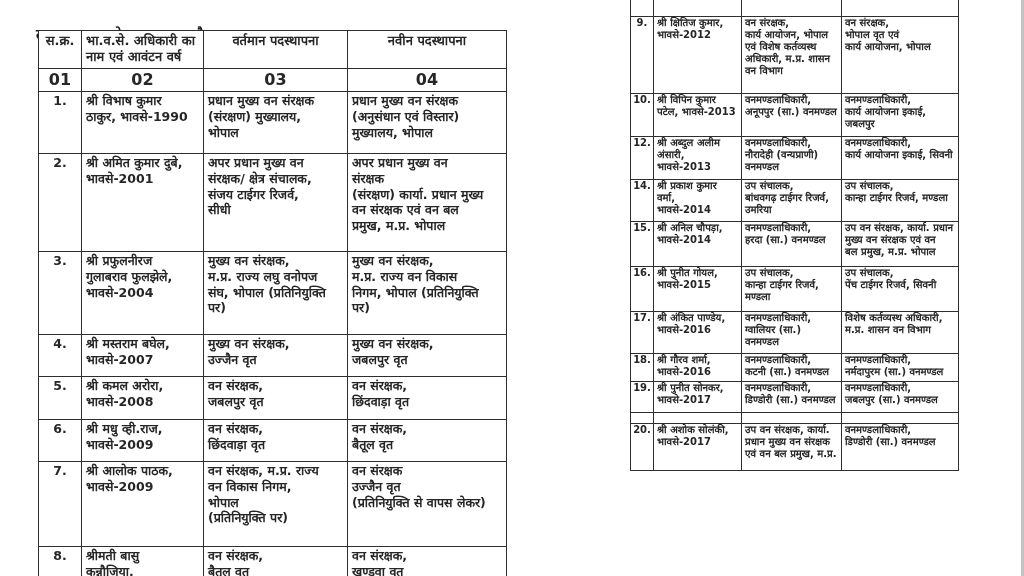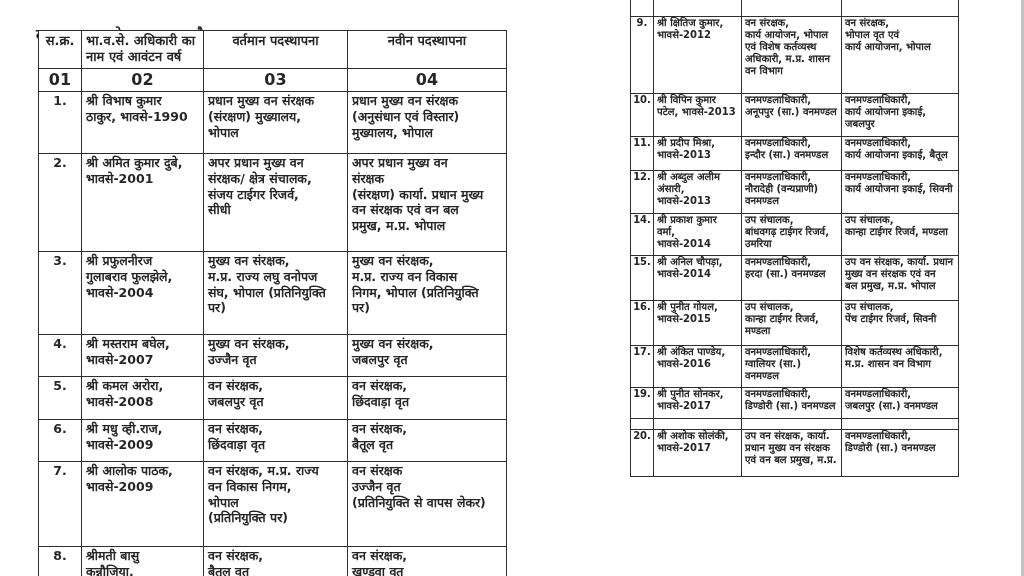--- a/index.html
+++ b/index.html
@@ -181,29 +181,20 @@
         <tr style="height: 43px;">
           <td class="sno">10.</td>
           <td>श्री विपिन कुमार
 पटेल, भावसे-2013</td>
           <td>वनमण्डलाधिकारी,
 अनूपपुर (सा.) वनमण्डल</td>
           <td>वनमण्डलाधिकारी,
 कार्य आयोजना इकाई,
 जबलपुर</td>
         </tr>
-        <tr style="height: 34px;">
-          <td class="sno">11.</td>
-          <td>श्री प्रदीप मिश्रा,
-भावसे-2013</td>
-          <td>वनमण्डलाधिकारी,
-इन्दौर (सा.) वनमण्डल</td>
-          <td>वनमण्डलाधिकारी,
-कार्य आयोजना इकाई, बैतूल</td>
-        </tr>
         <tr style="height: 43px;">
           <td class="sno">12.</td>
           <td>श्री अब्दुल अलीम
 अंसारी, भावसे-2013</td>
           <td>वनमण्डलाधिकारी,
 नौरादेही (वन्यप्राणी)
 वनमण्डल</td>
           <td>वनमण्डलाधिकारी,
 कार्य आयोजना इकाई, सिवनी</td>
         </tr>
@@ -238,20 +229,29 @@
 पेंच टाईगर रिजर्व, सिवनी</td>
         </tr>
         <tr style="height: 42px;">
           <td class="sno">17.</td>
           <td>श्री अंकित पाण्डेय,
 भावसे-2016</td>
           <td>वनमण्डलाधिकारी,
 ग्वालियर (सा.) वनमण्डल</td>
           <td>विशेष कर्तव्यस्थ अधिकारी,
 म.प्र. शासन वन विभाग</td>
+        </tr>
+        <tr style="height: 28px;">
+          <td class="sno">18.</td>
+          <td>श्री गौरव शर्मा,
+भावसे-2016</td>
+          <td>वनमण्डलाधिकारी,
+कटनी (सा.) वनमण्डल</td>
+          <td>वनमण्डलाधिकारी,
+नर्मदापुरम (सा.) वनमण्डल</td>
         </tr>
         <tr style="height: 31px; margin-left: 41px;">
           <td class="sno">19.</td>
           <td>श्री पुनीत सोनकर,
 भावसे-2017</td>
           <td>वनमण्डलाधिकारी,
 डिण्डोरी (सा.) वनमण्डल</td>
           <td>वनमण्डलाधिकारी,
 जबलपुर (सा.) वनमण्डल</td>
         </tr>

